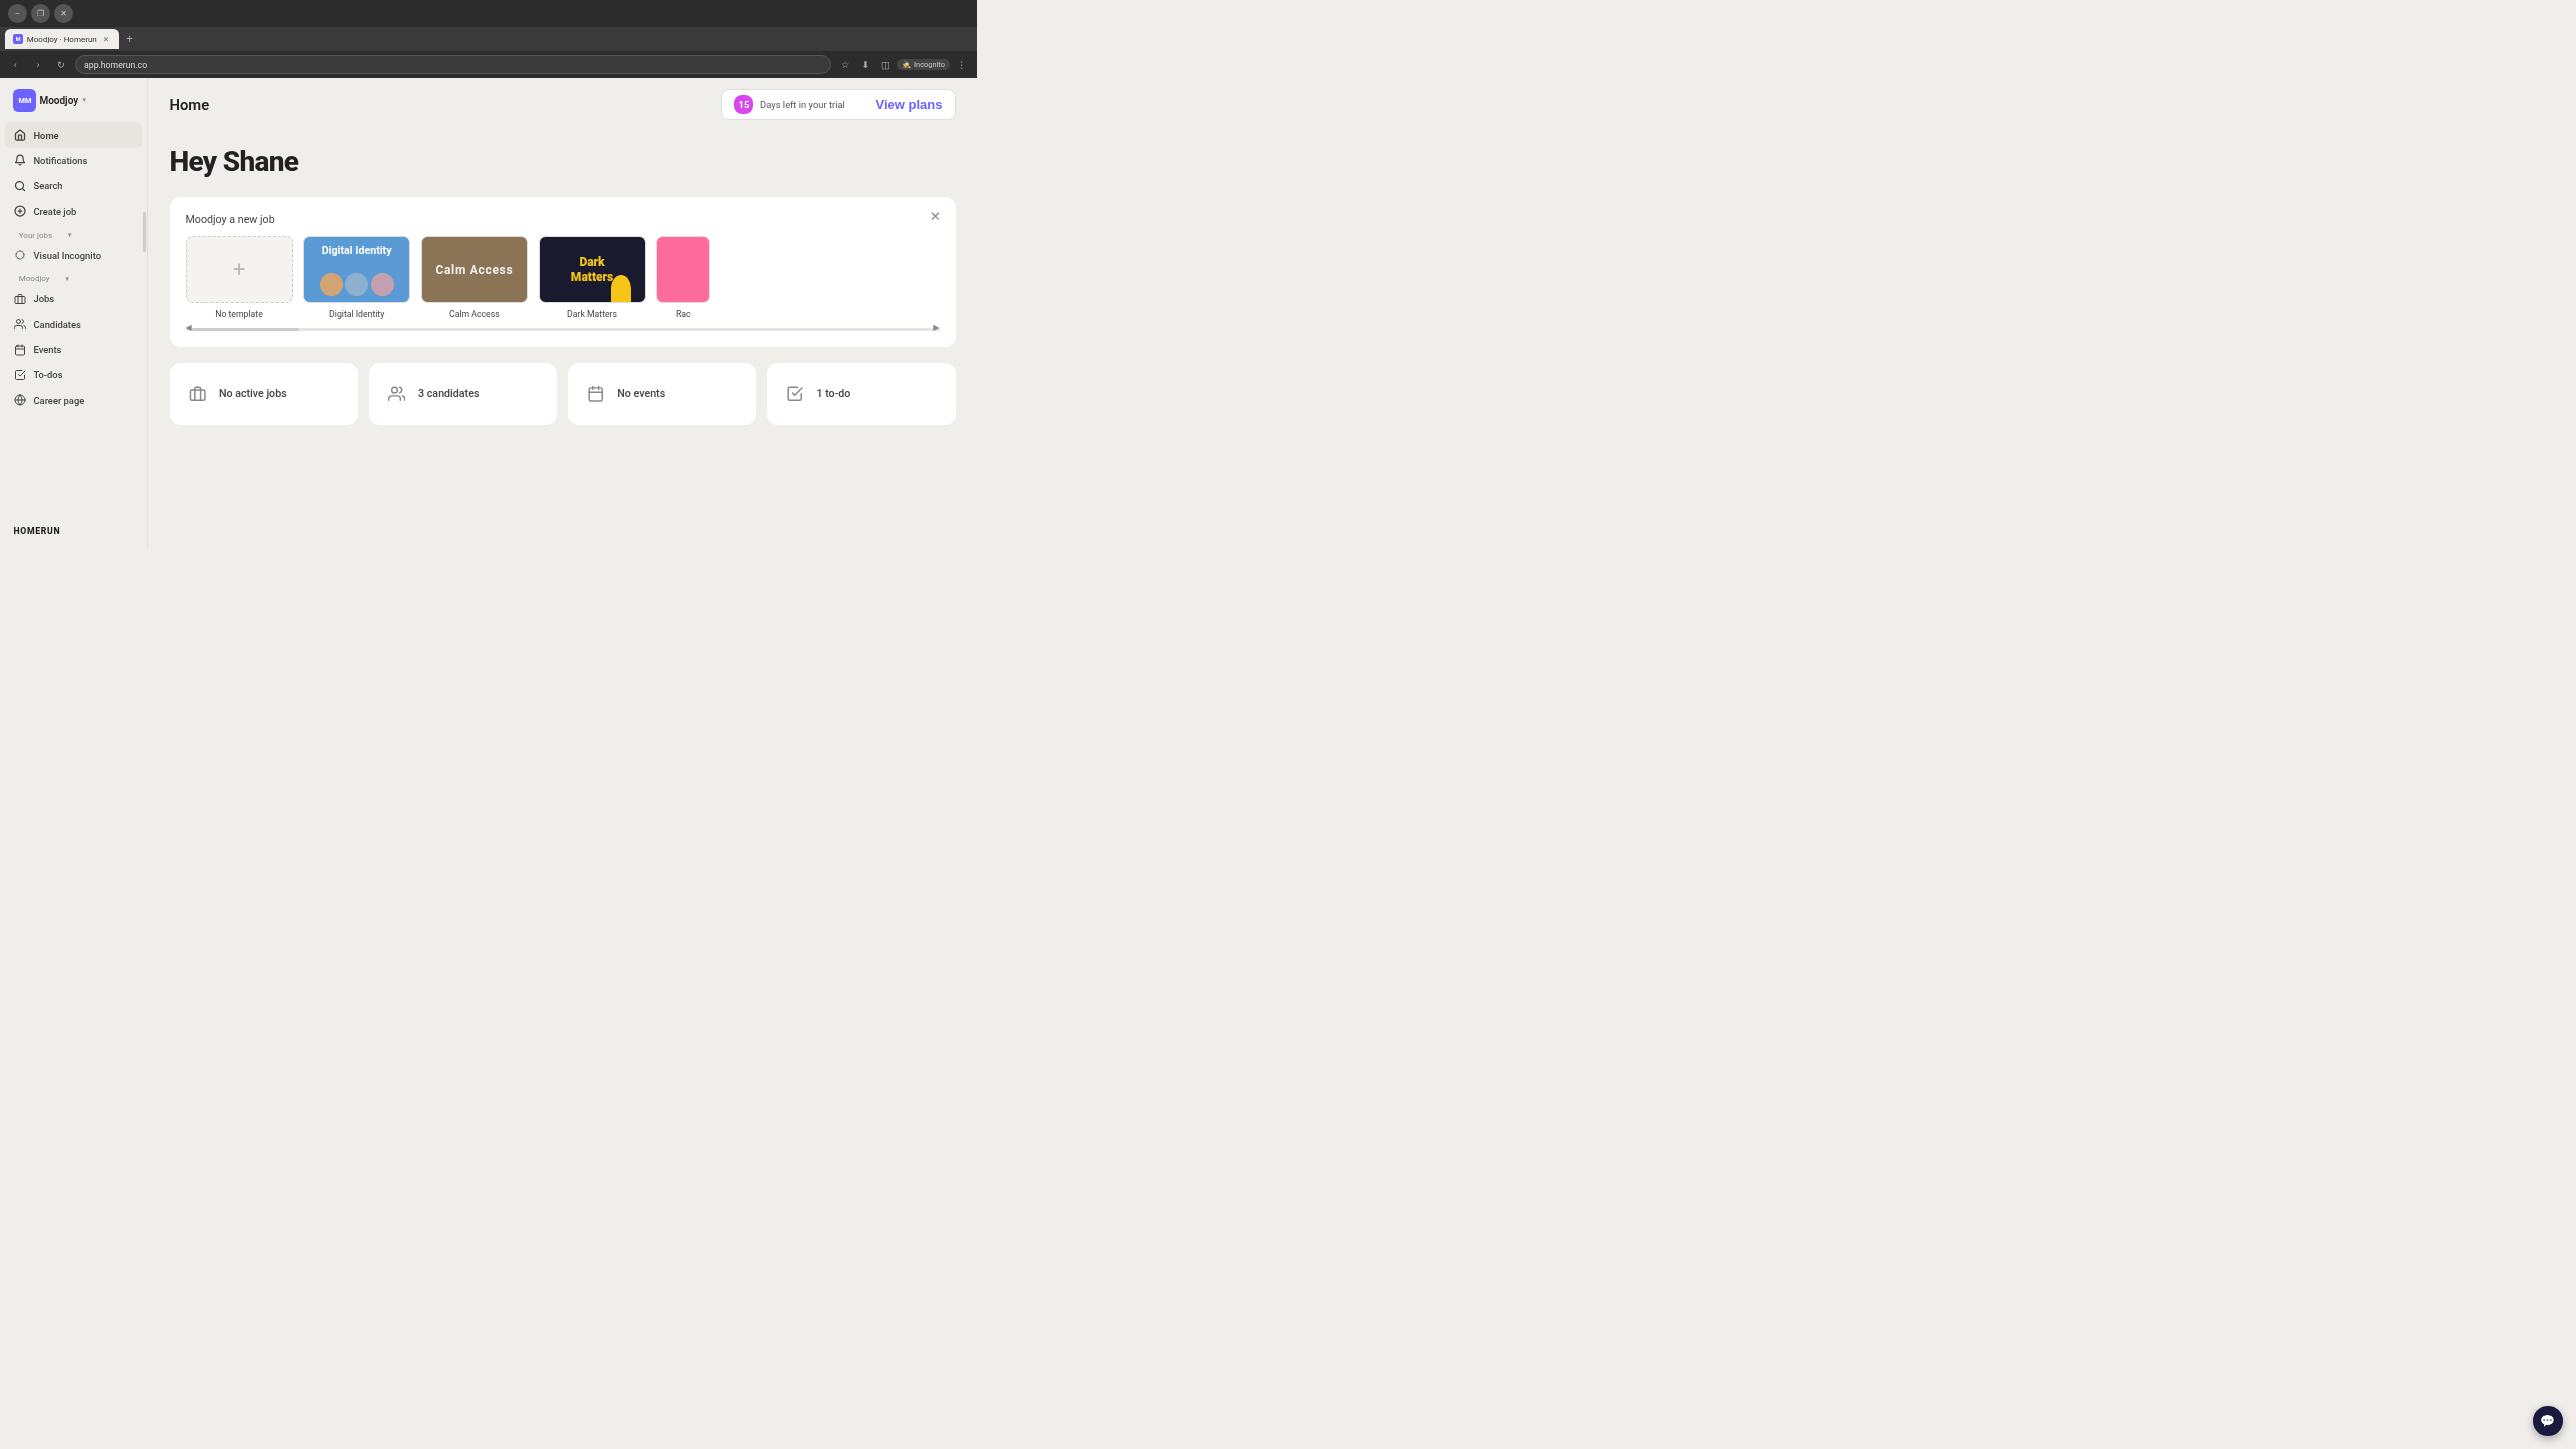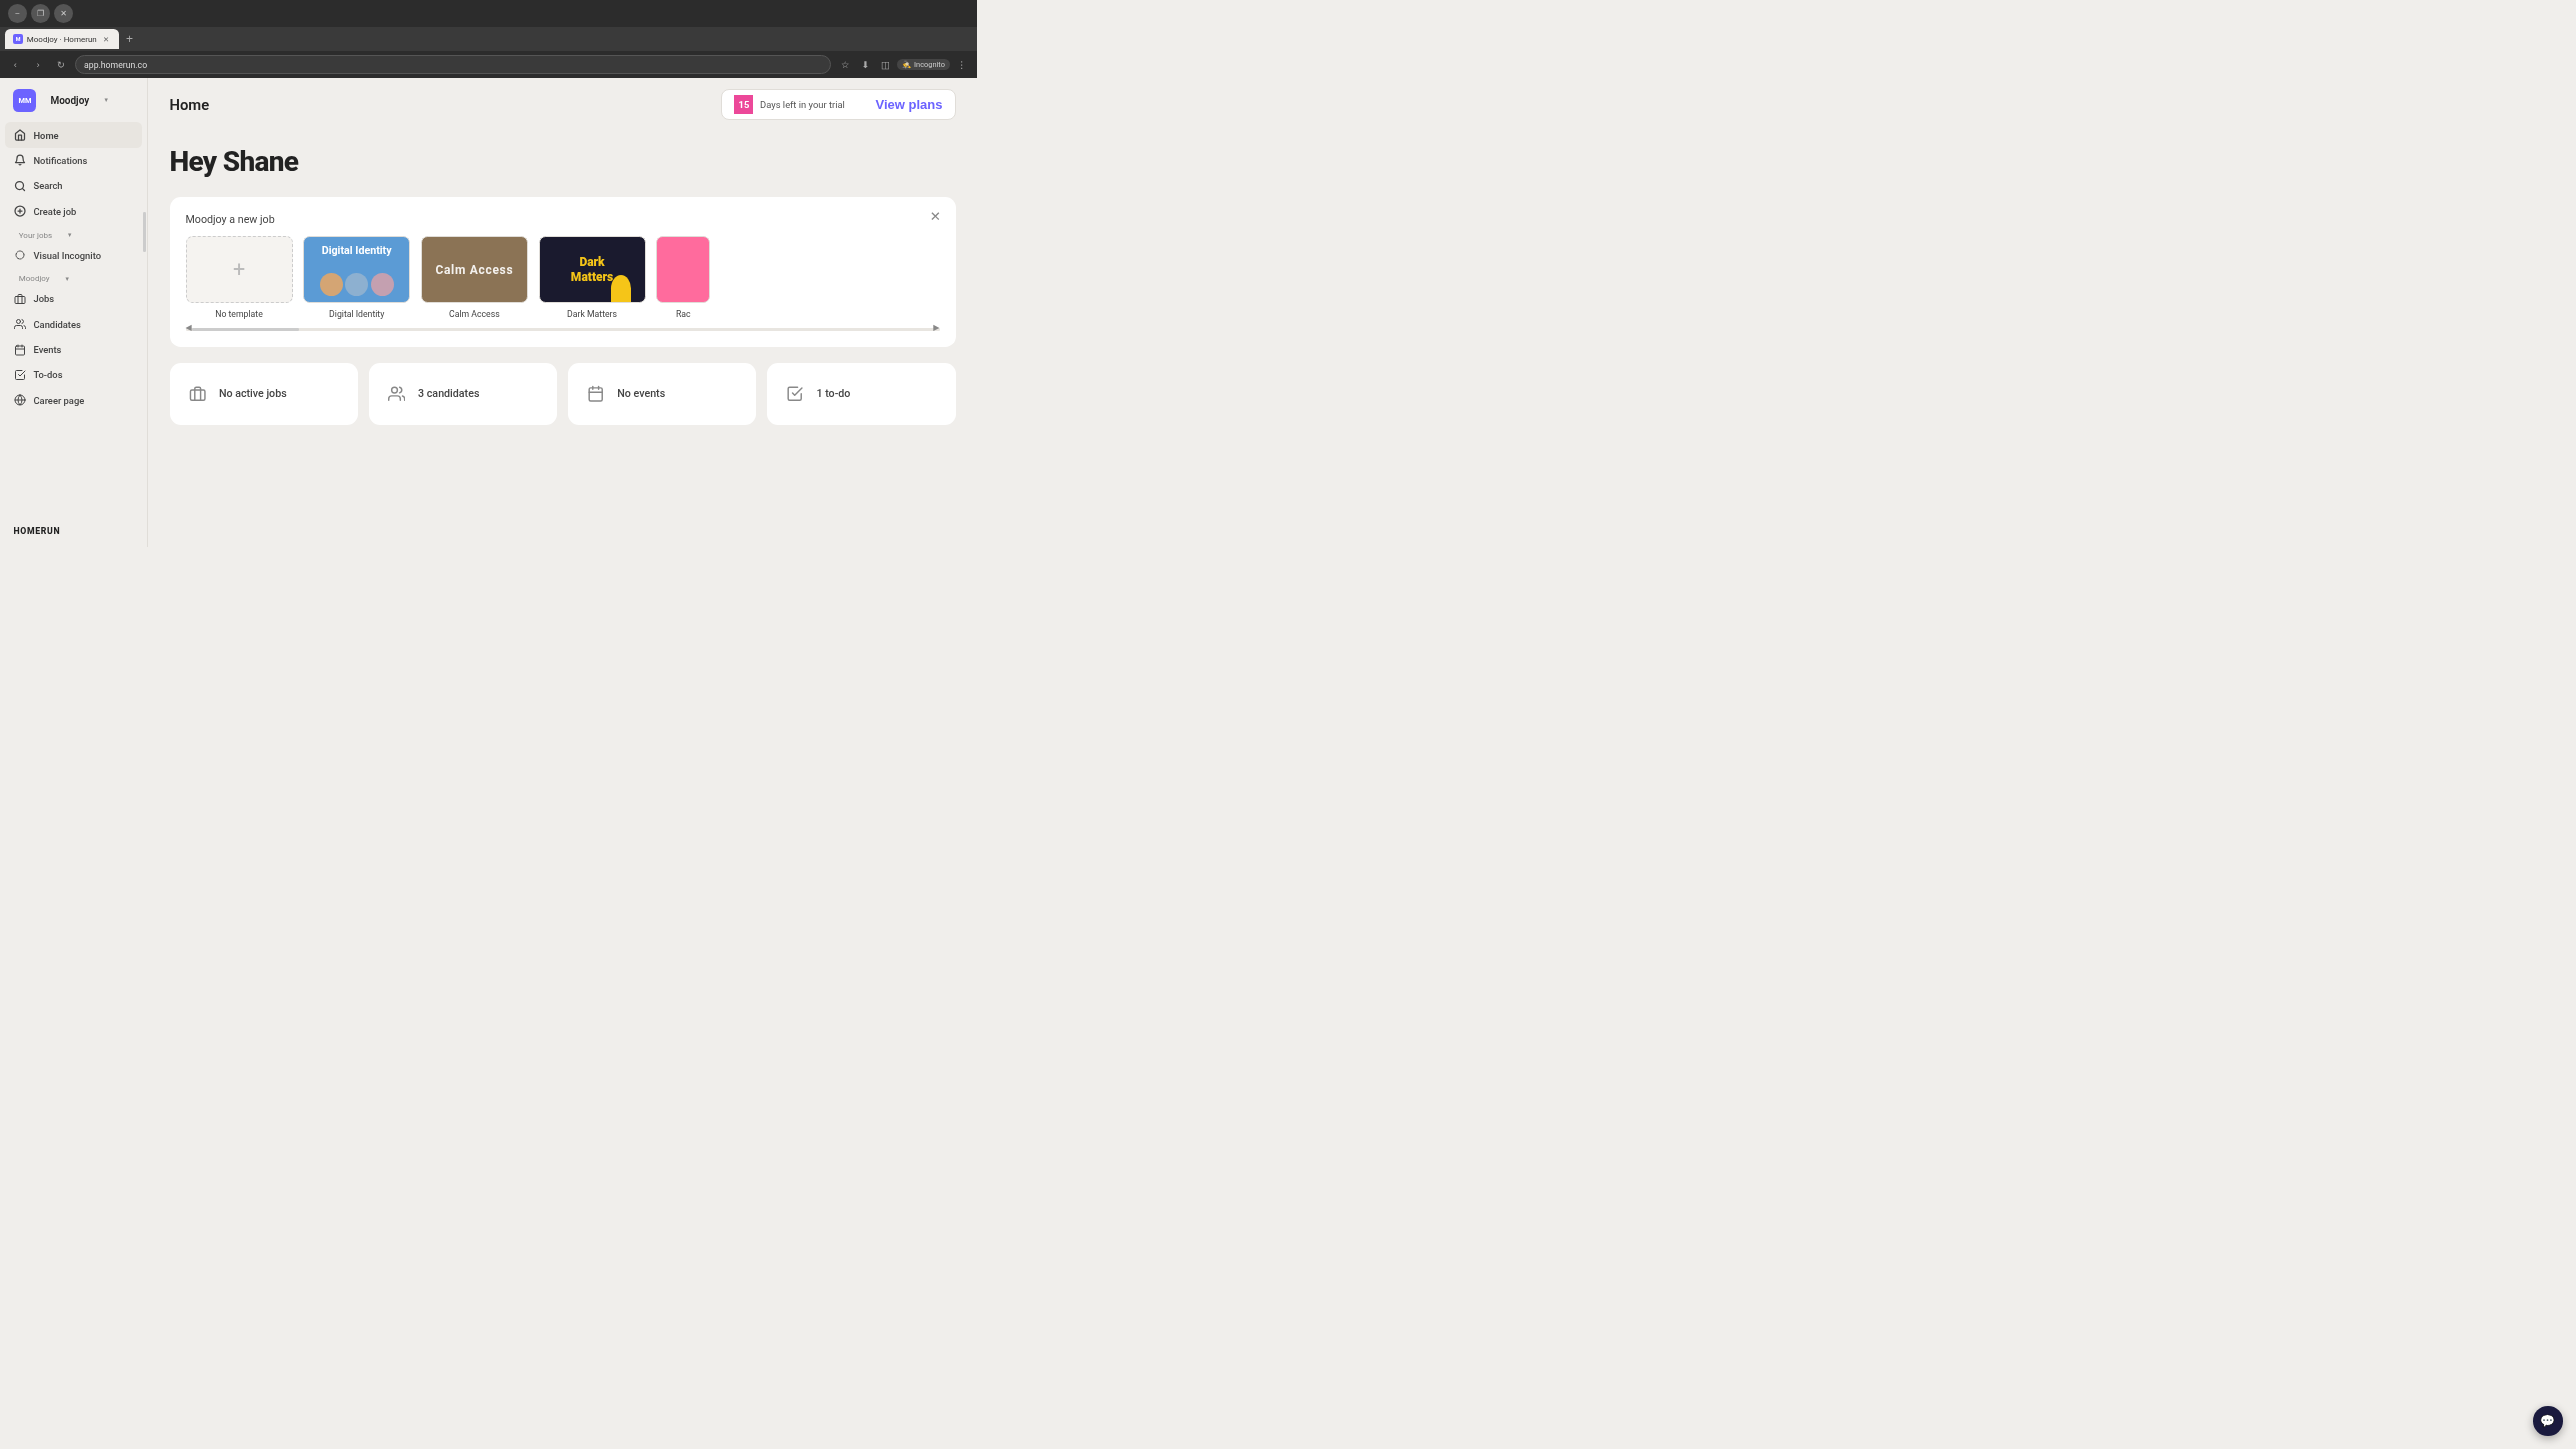--- a/index.html
+++ b/index.html
@@ -137,21 +137,21 @@
       border-right: 0.7px solid #e0ddd8;
       display: flex;
       flex-direction: column;
       padding: 0;
       overflow: hidden;
       position: relative;
     }
     .sidebar-header {
       display: flex;
       align-items: center;
-      gap: 14px;
+      gap: 3px;
       padding: 10.7px 13.4px;
       cursor: pointer;
     }
     .avatar {
       width: 23px; height: 23px;
       background: #6c63ff;
       border-radius: 5.4px;
       display: flex; align-items: center; justify-content: center;
       color: white; font-size: 7.4px; font-weight: bold;
     }
@@ -233,23 +233,23 @@
     .trial-badge {
       display: flex;
       align-items: center;
       gap: 6.7px;
       background: white;
       border-radius: 8px;
       padding: 5.4px 12px;
       border: 0.7px solid #e0ddd8;
     }
     .trial-number {
-      background: #ec4899;
+      background: #d946ef;
       color: white;
-      border-radius: 0;
+      border-radius: 8px;
       width: 19px; height: 19px;
       display: flex; align-items: center; justify-content: center;
       font-weight: 700;
       font-size: 9.4px;
     }
     .trial-text {
       color: #555;
       font-size: 9.4px;
     }
     .view-plans-btn {

